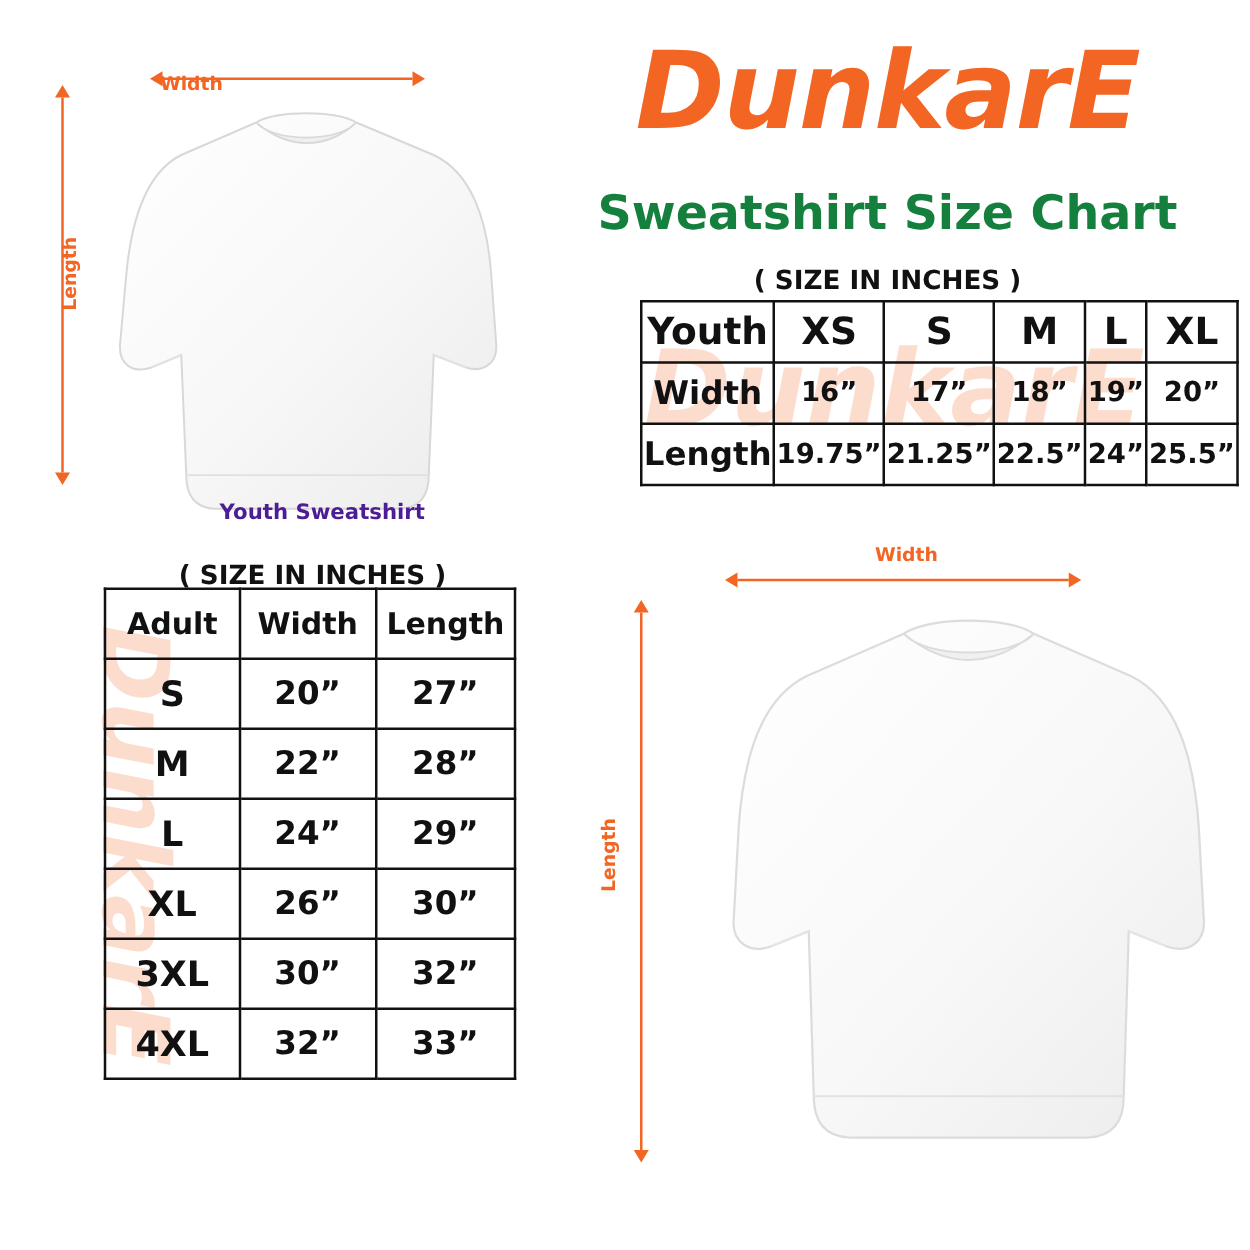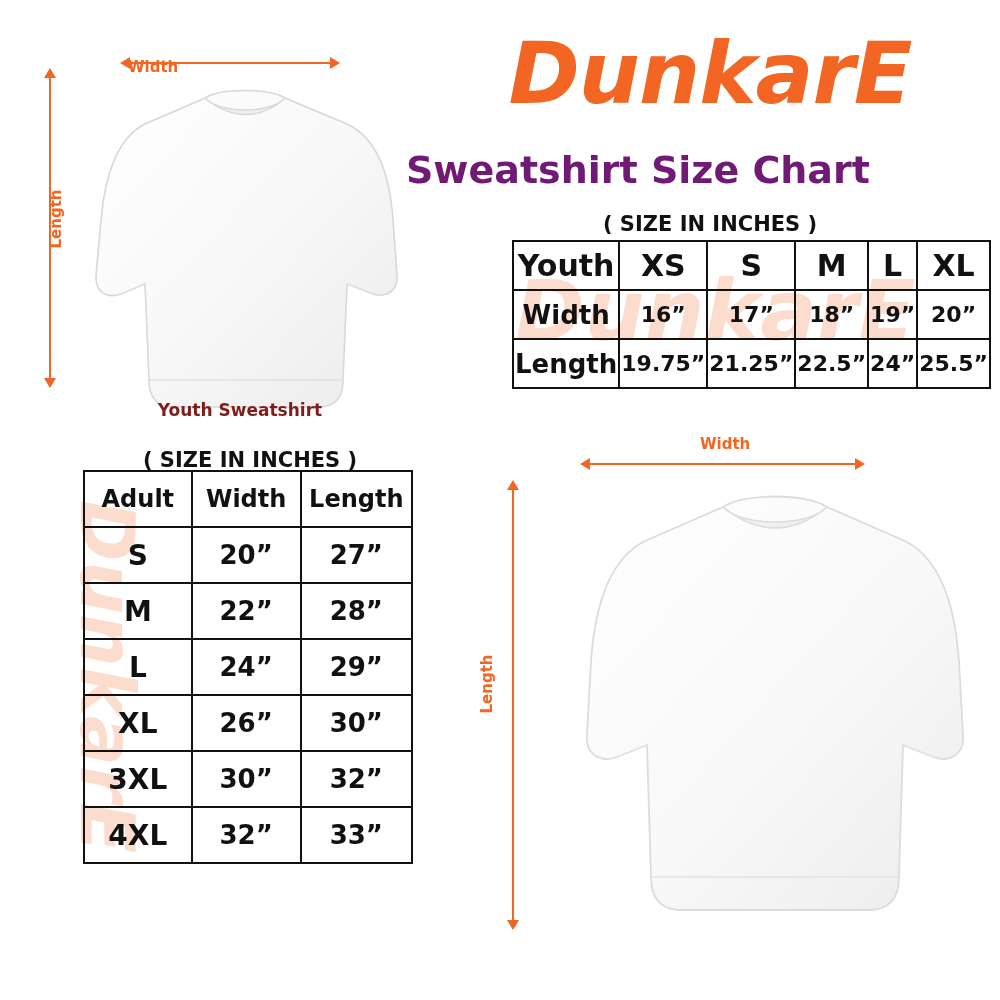--- a/index.html
+++ b/index.html
@@ -26,27 +26,27 @@
     text-align: center;
     font-family: "DejaVu Sans", sans-serif;
     font-weight: bold;
     font-style: italic;
     font-size: 86px;
     line-height: 1;
     color: #F26522;
     letter-spacing: -1px;
   }
   .chart-title {
-    left: 406px;
+    left: 430px;
     top: 148px;
     width: 560px;
-    text-align: left;
+    text-align: center;
     font-size: 38px;
     font-weight: bold;
-    color: #701a75;
+    color: #15803d;
     font-family: "DejaVu Sans", sans-serif;
   }
   .units-note {
     font-size: 21px;
     font-weight: bold;
     color: #111111;
     text-align: center;
     font-family: "DejaVu Sans", sans-serif;
   }
   #youth-units { left: 430px; top: 212px; width: 560px; }
@@ -115,22 +115,22 @@
     top: 500px;
     font-size: 74px;
     transform: rotate(90deg);
     transform-origin: left top;
   }
 
   
   .caption {
     font-size: 17px;
     font-weight: bold;
-    color: #7f1d1d;
-    text-align: center;
+    color: #4c1d95;
+    text-align: right;
     font-family: "DejaVu Sans", sans-serif;
   }
 
   
   .arrow-label {
     color: #F26522;
     font-size: 15px;
     font-weight: bold;
     font-family: "DejaVu Sans", sans-serif;
   }

